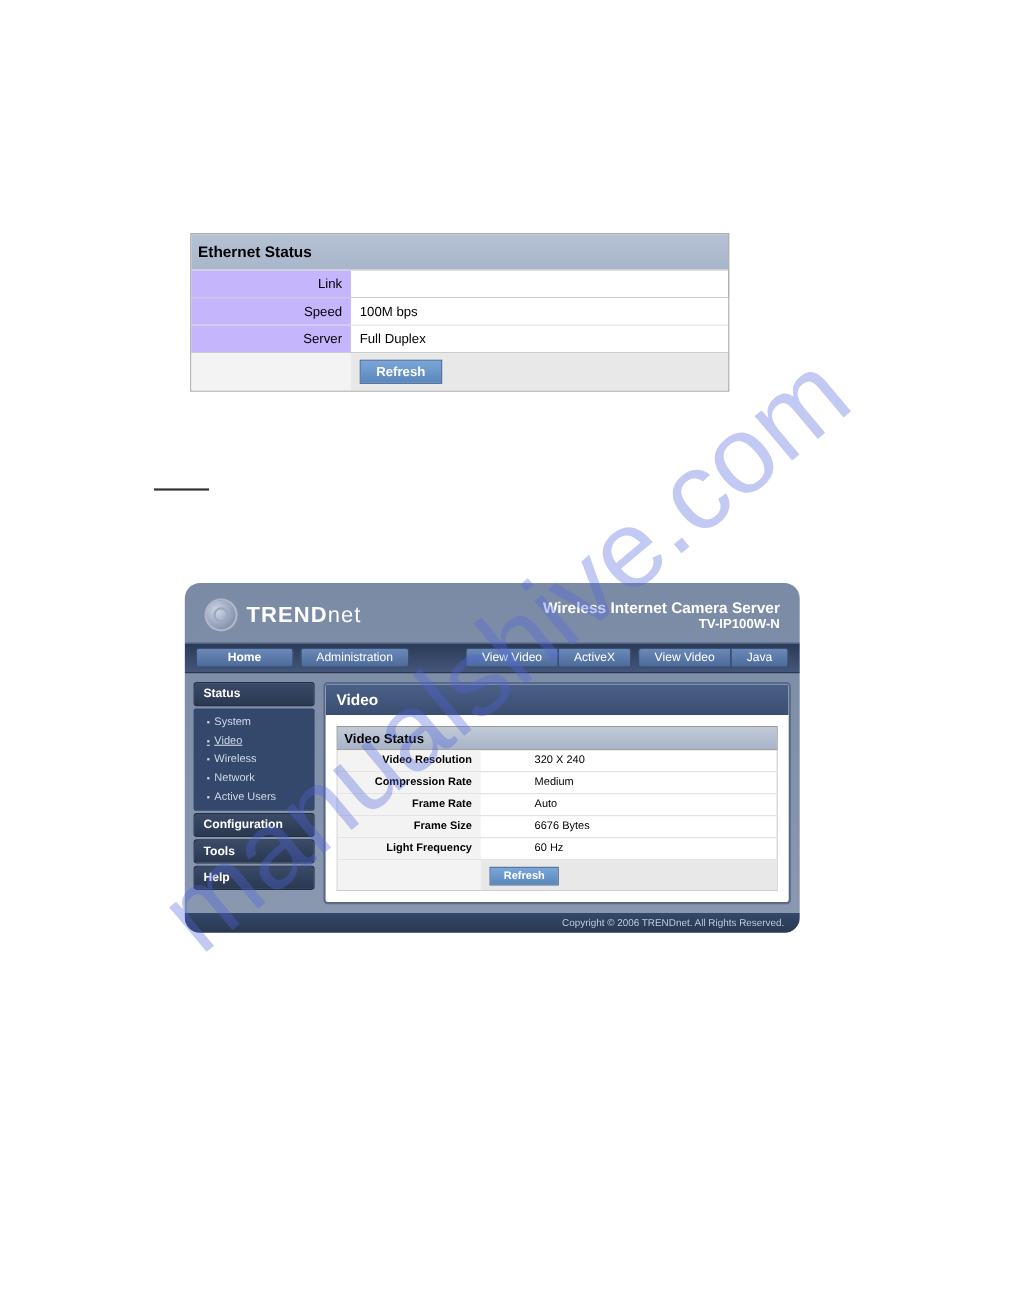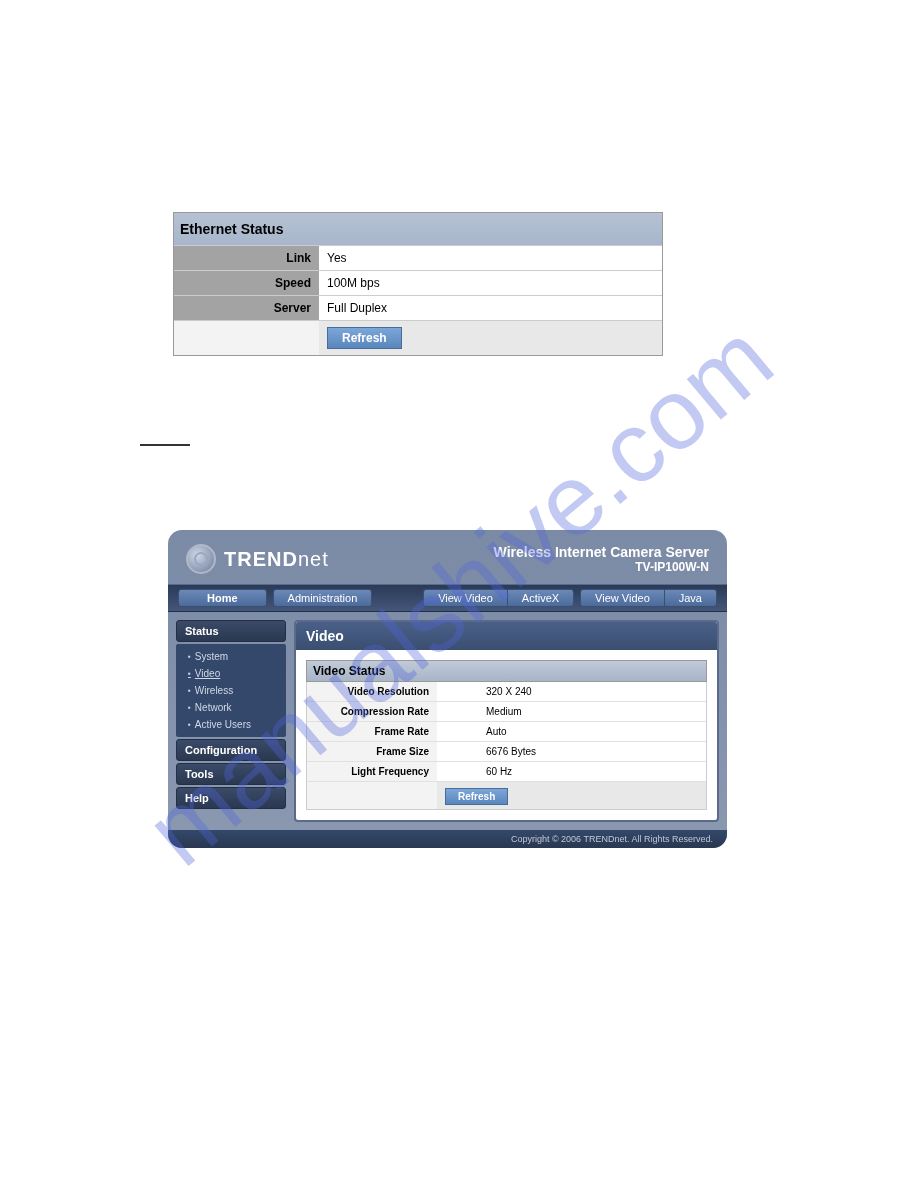--- a/index.html
+++ b/index.html
@@ -35,22 +35,22 @@
 }
 .ethernet-row {
   display: flex;
   border-top: 1px solid #ccc;
 }
 .ethernet-label {
   width: 145px;
   text-align: right;
   padding: 5px 8px;
   font-size: 12px;
-  font-weight: bold;
-  background: #a3a3a3;
+  font-weight: normal;
+  background: #c4b5fd;
 }
 .ethernet-value {
   flex: 1;
   padding: 5px 8px;
   font-size: 12px;
   background: #fff;
 }
 .ethernet-footer {
   display: flex;
   border-top: 1px solid #ccc;
@@ -250,21 +250,20 @@
 </style>
 </head>
 <body>
 
 <div class="watermark">manualshive.com</div>
 
 <div class="ethernet-panel">
   <div class="ethernet-header">Ethernet Status</div>
   <div class="ethernet-row">
     <div class="ethernet-label">Link</div>
-    <div class="ethernet-value">Yes</div>
   </div>
   <div class="ethernet-row">
     <div class="ethernet-label">Speed</div>
     <div class="ethernet-value">100M bps</div>
   </div>
   <div class="ethernet-row">
     <div class="ethernet-label">Server</div>
     <div class="ethernet-value">Full Duplex</div>
   </div>
   <div class="ethernet-footer">

